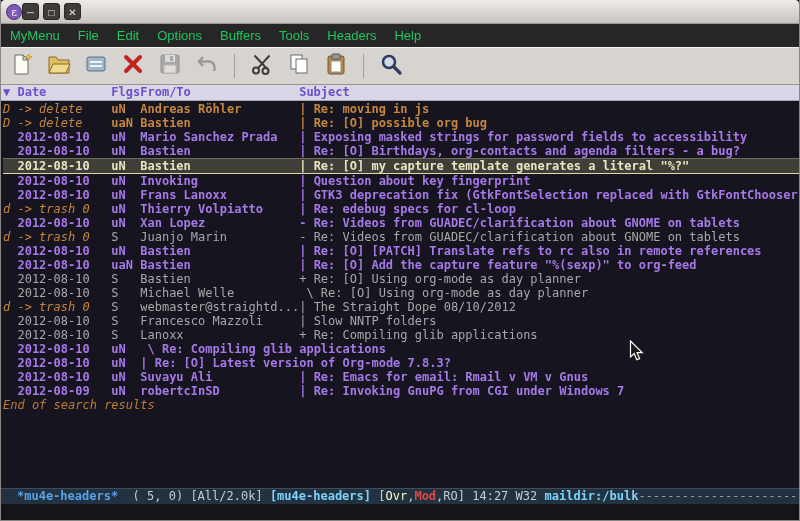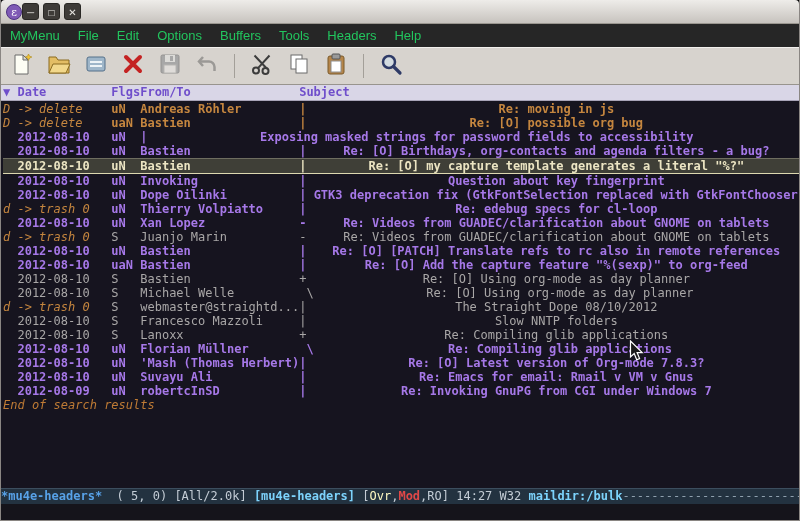--- a/index.html
+++ b/index.html
@@ -57,37 +57,37 @@
     flex:1 1 auto; background:#16141f; overflow:hidden;
     font-size:12px; padding-left:2px; padding-top:1px;
   }
   .hrow { display:flex; height:14px; line-height:14px; white-space:pre; overflow:hidden; }
   .c { overflow:hidden; flex:0 0 auto; }
   .col-mark   { width:2ch; }
   .col-date   { width:13ch; }
   .col-flags  { width:4ch; }
   .col-from   { width:22ch; }
   .col-thread { }
-  .col-subject{ flex:1 1 auto;text-align:center; }
+  .col-subject{ flex:1 1 auto; }
   .hrow.unread  { color:#a678e8; font-weight:bold; }
   .hrow.seen    { color:#a9a7a7; font-weight:normal; }
   .hrow.deleted { color:#c5863f; font-weight:bold; }
   .hrow.current {
     background:#3f3f37; color:#ece5c3; font-weight:bold;
     border-top:1px solid #6e6e60; border-bottom:1px solid #ddd8b0;
     height:16px;
   }
   .hrow .markinfo { color:#c5863f; font-style:italic; font-weight:normal; }
   .footer-line { color:#bf7b35; font-style:italic; font-size:12px; height:14px; line-height:14px; white-space:pre; }
   
   .modeline {
     height:16px; flex:0 0 16px; background:#233240;
     border-top:1px solid #3c4e5e;
     color:#c3ccd5; font-size:12px; line-height:15px;
-    display:flex; white-space:pre; padding-left:0; overflow:hidden;
+    display:flex; white-space:pre; padding-left:16px; overflow:hidden;
   }
   .ml-blue  { color:#58a2e8; font-weight:bold; }
   .ml-amber { color:#7dd3fc; font-weight:bold; }
   .ml-cyan  { color:#fef9c3; }
   .ml-red   { color:#e04848; font-weight:bold; }
   .ml-dim   { color:#8fa0ae; }
   
   .echo { height:16px; flex:0 0 16px; background:#15141b; }
   
   .mouse-cursor { position:absolute; left:628px; top:340px; z-index:50; pointer-events:none; }
@@ -227,20 +227,21 @@
           <span class="c col-flags">uaN</span>
           <span class="c col-from">Bastien</span>
           <span class="c col-thread">| </span>
           <span class="c col-subject">Re: [O] possible org bug</span>
         </div>
 
         <div class="hrow unread">
           <span class="c col-mark"></span>
           <span class="c col-date">2012-08-10</span>
           <span class="c col-flags">uN</span>
+          <span class="c col-from">Mario Sanchez Prada</span>
           <span class="c col-thread">| </span>
           <span class="c col-subject">Exposing masked strings for password fields to accessibility</span>
         </div>
 
         <div class="hrow unread">
           <span class="c col-mark"></span>
           <span class="c col-date">2012-08-10</span>
           <span class="c col-flags">uN</span>
           <span class="c col-from">Bastien</span>
           <span class="c col-thread">| </span>
@@ -262,21 +263,21 @@
           <span class="c col-flags">uN</span>
           <span class="c col-from">Invoking</span>
           <span class="c col-thread">| </span>
           <span class="c col-subject">Question about key fingerprint</span>
         </div>
 
         <div class="hrow unread">
           <span class="c col-mark"></span>
           <span class="c col-date">2012-08-10</span>
           <span class="c col-flags">uN</span>
-          <span class="c col-from">Dope Oilinki</span>
+          <span class="c col-from">Frans Lanoxx</span>
           <span class="c col-thread">| </span>
           <span class="c col-subject">GTK3 deprecation fix (GtkFontSelection replaced with GtkFontChooser)</span>
         </div>
 
         <div class="hrow unread">
           <span class="c col-mark markinfo">d</span>
           <span class="c col-date markinfo">-&gt; trash 0</span>
           <span class="c col-flags">uN</span>
           <span class="c col-from">Thierry Volpiatto</span>
           <span class="c col-thread">| </span>
@@ -361,30 +362,28 @@
           <span class="c col-flags">S</span>
           <span class="c col-from">Lanoxx</span>
           <span class="c col-thread">+ </span>
           <span class="c col-subject">Re: Compiling glib applications</span>
         </div>
 
         <div class="hrow unread">
           <span class="c col-mark"></span>
           <span class="c col-date">2012-08-10</span>
           <span class="c col-flags">uN</span>
-          <span class="c col-from">Florian Müllner</span>
           <span class="c col-thread"> \ </span>
           <span class="c col-subject">Re: Compiling glib applications</span>
         </div>
 
         <div class="hrow unread">
           <span class="c col-mark"></span>
           <span class="c col-date">2012-08-10</span>
           <span class="c col-flags">uN</span>
-          <span class="c col-from">'Mash (Thomas Herbert)</span>
           <span class="c col-thread">| </span>
           <span class="c col-subject">Re: [O] Latest version of Org-mode 7.8.3?</span>
         </div>
 
         <div class="hrow unread">
           <span class="c col-mark"></span>
           <span class="c col-date">2012-08-10</span>
           <span class="c col-flags">uN</span>
           <span class="c col-from">Suvayu Ali</span>
           <span class="c col-thread">| </span>

